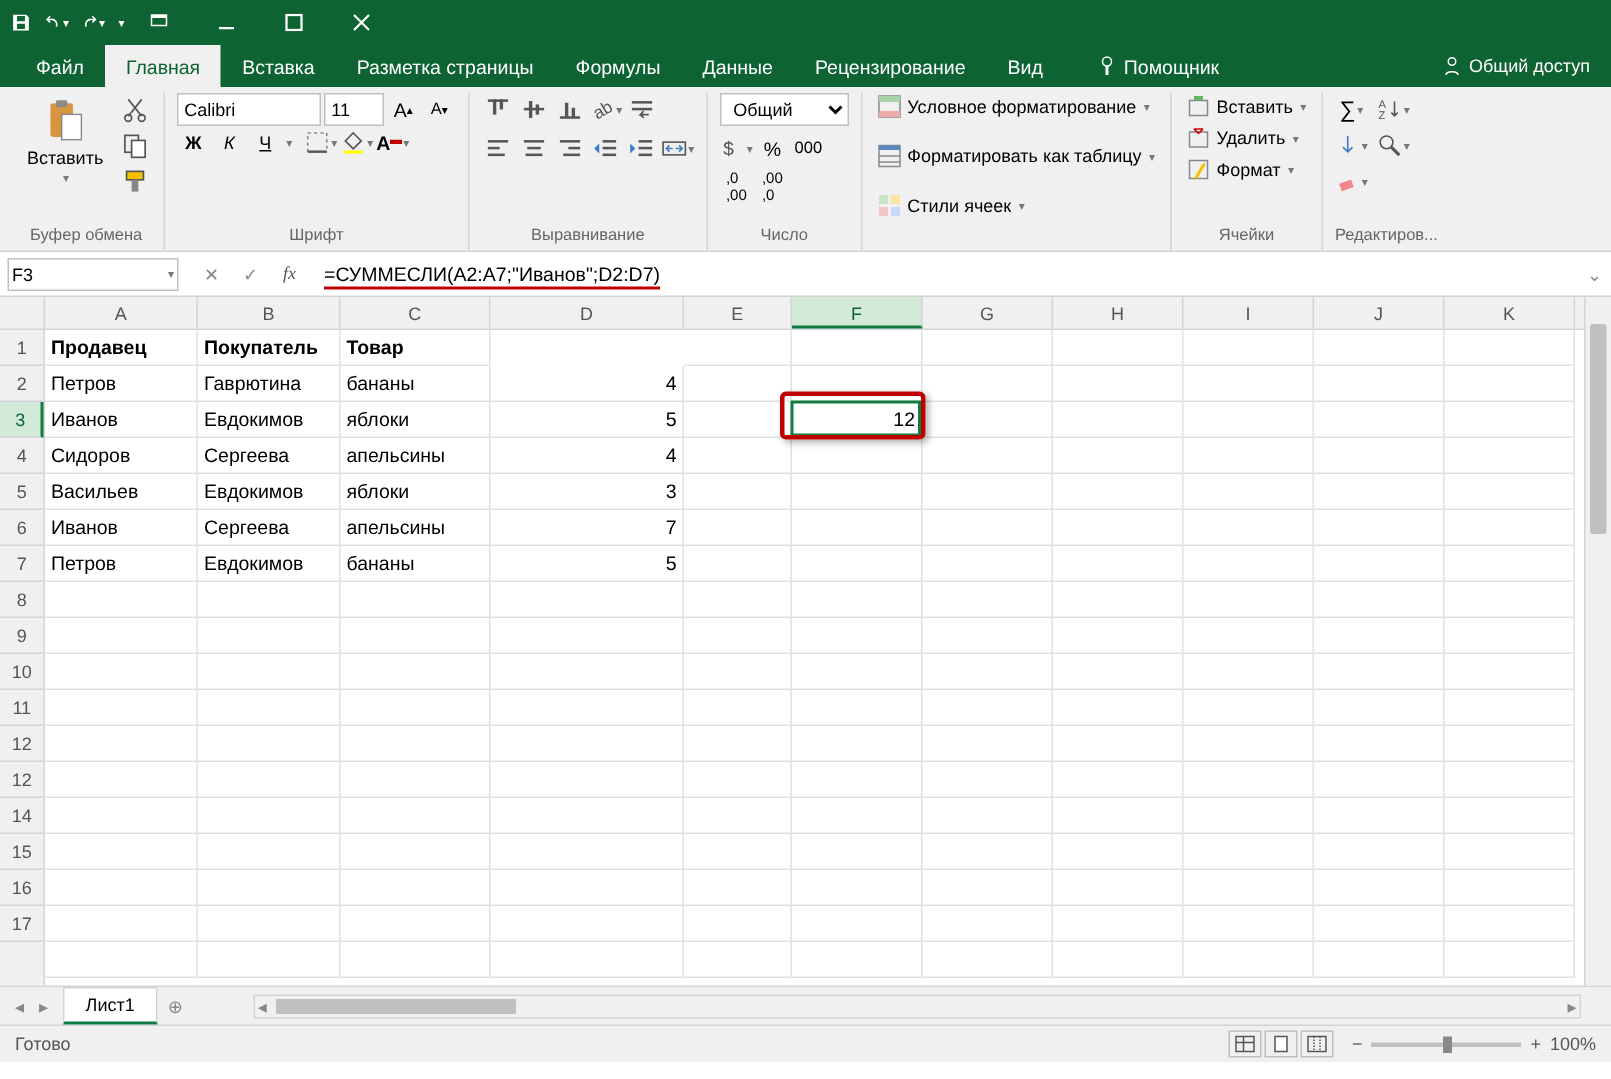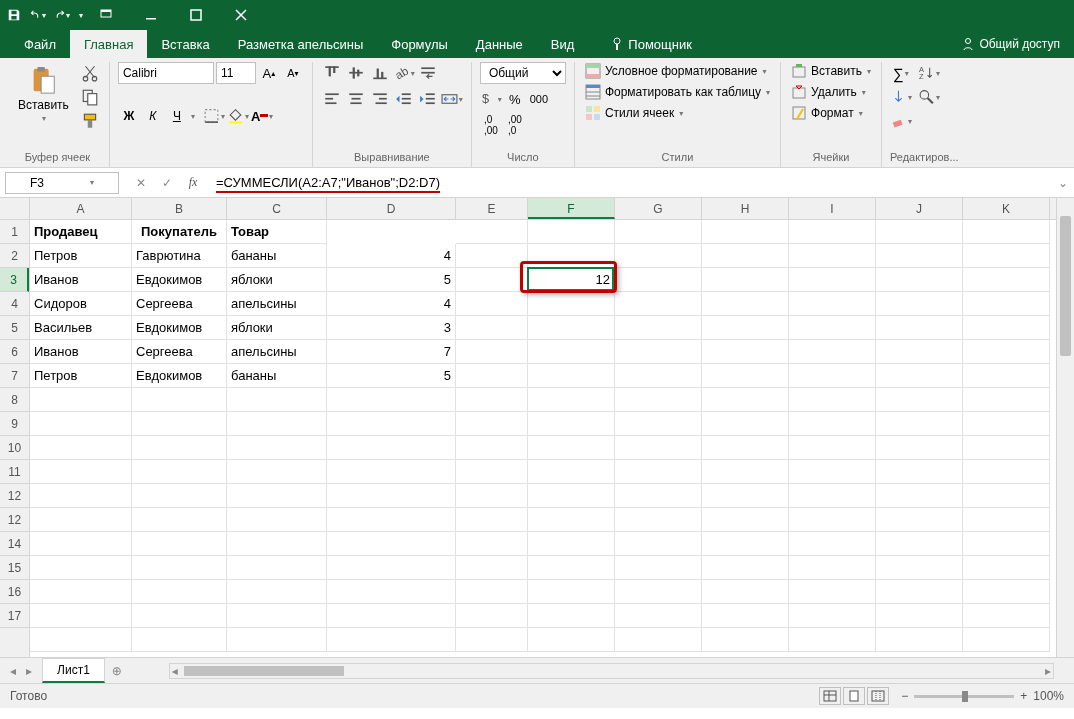--- a/index.html
+++ b/index.html
@@ -32,21 +32,21 @@
 .vstack { display: flex; flex-direction: column; gap: 2px; }
 .hstack { display: flex; gap: 2px; align-items: center; }
 select, input.combo { font-size: 12px; border: 1px solid #c0c0c0; background: #fff; height: 22px; padding: 0 4px; }
 .font-name { width: 96px; }
 .font-size { width: 40px; }
 .mini-icon { width: 18px; height: 18px; fill: #4d4d4d; }
 .ribbon-text-item { display: flex; align-items: center; gap: 4px; font-size: 12px; cursor: pointer; white-space: nowrap; padding: 1px 2px; }
 
 
 .name-formula { height: 30px; border-bottom: 1px solid #d4d4d4; display: flex; align-items: center; background: #fff; }
-.name-box { width: 114px; border: 1px solid #c0c0c0; margin: 3px 3px 3px 5px; height: 22px; padding: 0 24px; display: flex; align-items: center; justify-content: space-between; background: #fff; }
+.name-box { width: 114px; border: 1px solid #c0c0c0; margin: 3px 3px 3px 5px; height: 22px; padding: 0 2px; display: flex; align-items: center; justify-content: space-between; background: #fff; }
 .fb-btns { display: flex; gap: 0; margin: 0 6px; }
 .fb-btn { width: 26px; height: 22px; display: flex; align-items: center; justify-content: center; color: #888; cursor: pointer; }
 .fx { font-style: italic; font-family: "Times New Roman"; color: #555; }
 .formula-input { flex: 1; height: 100%; display: flex; align-items: center; padding: 0 4px; font-size: 13px; position: relative; }
 .formula-underline { position: absolute; bottom: 4px; left: 4px; height: 2px; background: #c00000; }
 
 
 .grid-area { position: relative; height: 460px; overflow: hidden; border-bottom: 1px solid #d4d4d4; }
 .grid-corner { position: absolute; left: 0; top: 0; width: 30px; height: 22px; background: #f0f0f0; border-right: 1px solid #d4d4d4; border-bottom: 1px solid #d4d4d4; }
 .col-headers { position: absolute; left: 30px; top: 0; right: 18px; height: 22px; display: flex; background: #f0f0f0; border-bottom: 1px solid #d4d4d4; }
@@ -130,23 +130,24 @@
           <path d="M1 1l10 10M11 1L1 11" stroke="#fff" stroke-width="1.5"></path>
         </svg>
       </div>
   </div>
 </div>
 
 <div class="ribbon-tabs">
   <div class="tab">Файл</div>
   <div class="tab active">Главная</div>
   <div class="tab">Вставка</div>
-  <div class="tab">Разметка апельсины</div>
+  <div class="tab">Разметка страницы</div>
   <div class="tab">Формулы</div>
   <div class="tab">Данные</div>
+  <div class="tab">Рецензирование</div>
   <div class="tab">Вид</div>
   <div class="tab helper">
       <svg width="14" height="14">
         <circle cx="7" cy="4" r="3" fill="none" stroke="#fff"></circle>
         <rect x="6" y="7" width="2" height="6" fill="#fff"></rect>
       </svg>
       <span>Помощник</span>
     </div>
   <div class="share">
       <svg width="14" height="14">
@@ -187,25 +188,25 @@
             </svg>
           </span>
         <span class="btn-small">
             <svg class="mini-icon" viewBox="0 0 16 16">
               <rect x="3" y="2" width="10" height="5" fill="#f7c000" stroke="#555"></rect>
               <rect x="6" y="7" width="4" height="7" fill="#888"></rect>
             </svg>
           </span>
       </div>
     </div>
-    <div class="group-label">Буфер ячеек</div>
+    <div class="group-label">Буфер обмена</div>
   </div>
 
   <div class="group">
-    <div class="group-body vstack" style="gap:21px">
+    <div class="group-body vstack" style="gap:0">
       <div class="hstack">
         <input class="combo font-name" value="Calibri" style="">
         <input class="combo font-size" value="11" style="">
         <span class="btn-small" style="font-size:13px">A<span style="font-size:8px">▴</span></span>
         <span class="btn-small" style="font-size:11px">A<span style="font-size:8px">▾</span></span>
       </div>
       <div class="hstack">
         <span class="btn-small" style="font-weight:bold">Ж</span>
         <span class="btn-small" style="font-style:italic">К</span>
         <span class="btn-small" style="text-decoration:underline">Ч</span>
@@ -227,20 +228,21 @@
           </span>
         <span class="btn-small">
             <span style="font-size:13px;font-weight:bold">A</span>
             <svg width="14" height="4">
               <rect width="14" height="3" fill="#c00000"></rect>
             </svg>
             <span class="dd">▾</span>
           </span>
       </div>
     </div>
+    <div class="group-label">Шрифт</div>
   </div>
 
   <div class="group">
     <div class="group-body vstack" style="gap:4px">
       <div class="hstack">
         <span class="btn-small">
             <svg class="mini-icon" viewBox="0 0 16 16">
               <rect x="2" y="2" width="12" height="1.5" fill="#555"></rect>
               <rect x="5" y="2" width="2" height="9" fill="#555"></rect>
               <rect x="9" y="2" width="2" height="6" fill="#555"></rect>
@@ -347,21 +349,21 @@
           </span>
         <span class="btn-small">
             <span style="font-size:10px">,00<br>,0</span>
           </span>
       </div>
     </div>
     <div class="group-label">Число</div>
   </div>
 
   <div class="group">
-    <div class="group-body vstack" style="gap:3px">
+    <div class="group-body vstack" style="gap:15px">
       <div class="ribbon-text-item">
           <svg width="16" height="16">
             <rect x="1" y="1" width="14" height="14" fill="none" stroke="#888"></rect>
             <rect x="1" y="1" width="14" height="4" fill="#a8d3a8"></rect>
             <rect x="1" y="11" width="14" height="4" fill="#eaa"></rect>
           </svg>
           <span>Условное форматирование</span>
           <span class="dd">▾</span>
         </div>
       <div class="ribbon-text-item">
@@ -378,21 +380,20 @@
           <svg width="16" height="16">
             <rect x="1" y="1" width="6" height="6" fill="#c8e6c8"></rect>
             <rect x="9" y="1" width="6" height="6" fill="#f7e5a0"></rect>
             <rect x="1" y="9" width="6" height="6" fill="#f5c6c6"></rect>
             <rect x="9" y="9" width="6" height="6" fill="#c6d9f5"></rect>
           </svg>
           <span>Стили ячеек</span>
           <span class="dd">▾</span>
         </div>
     </div>
-    <div class="group-label">Стили</div>
   </div>
 
   <div class="group">
     <div class="group-body vstack" style="gap:3px">
       <div class="ribbon-text-item">
           <svg width="16" height="16">
             <rect x="2" y="4" width="12" height="10" fill="none" stroke="#888"></rect>
             <rect x="5" y="1" width="6" height="3" fill="#66b366"></rect>
           </svg>
           <span>Вставить</span>
@@ -503,21 +504,21 @@
       <div class="row-header">11</div>
       <div class="row-header">12</div>
       <div class="row-header">12</div>
       <div class="row-header">14</div>
       <div class="row-header">15</div>
       <div class="row-header">16</div>
       <div class="row-header">17</div>
     </div>
   <div class="cells" id="cells">
       <div class="cell bold" style="left: 0px; top: 0px; width: 102px; height: 24px;">Продавец</div>
-      <div class="cell bold" style="left: 102px; top: 0px; width: 95px; height: 24px; text-align: center;">Покупатель</div>
+      <div class="cell bold" style="left: 102px; top: 0px; width: 95px; height: 24px;">Покупатель</div>
       <div class="cell bold" style="left: 197px; top: 0px; width: 100px; height: 24px;">Товар</div>
       <div class="cell" style="left: 0px; top: 24px; width: 102px; height: 24px;">Петров</div>
       <div class="cell" style="left: 102px; top: 24px; width: 95px; height: 24px;">Гаврютина</div>
       <div class="cell" style="left: 197px; top: 24px; width: 100px; height: 24px;">бананы</div>
       <div class="cell num" style="left: 297px; top: 24px; width: 129px; height: 24px;">4</div>
       <div class="cell" style="left: 0px; top: 48px; width: 102px; height: 24px;">Иванов</div>
       <div class="cell" style="left: 102px; top: 48px; width: 95px; height: 24px;">Евдокимов</div>
       <div class="cell" style="left: 197px; top: 48px; width: 100px; height: 24px;">яблоки</div>
       <div class="cell num" style="left: 297px; top: 48px; width: 129px; height: 24px;">5</div>
       <div class="cell" style="left: 0px; top: 72px; width: 102px; height: 24px;">Сидоров</div>

